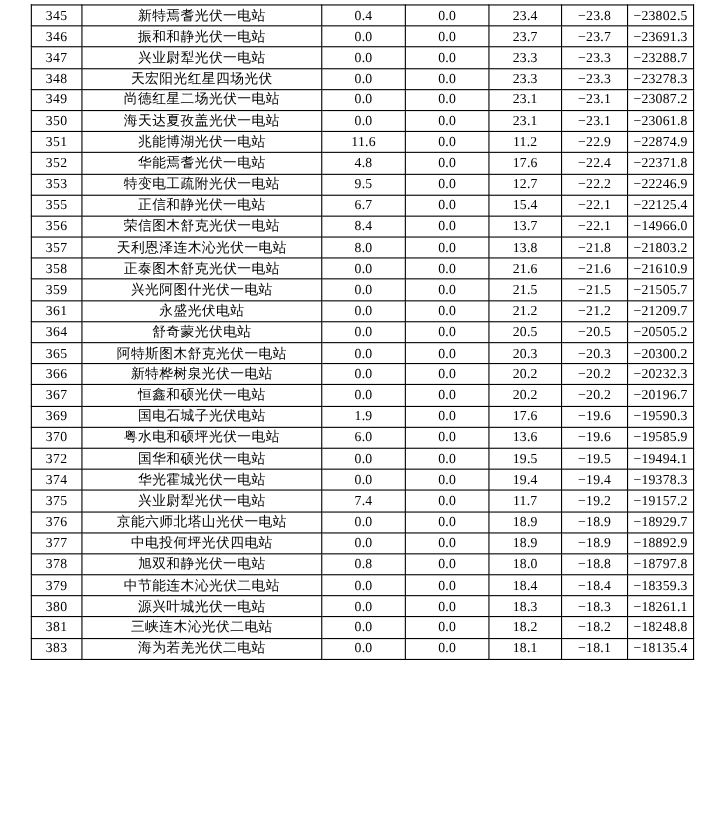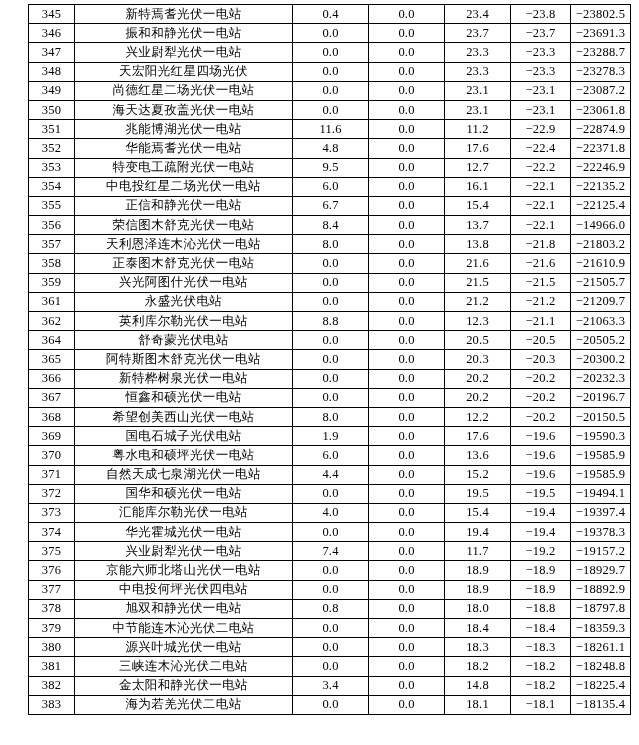--- a/index.html
+++ b/index.html
@@ -151,29 +151,20 @@
         <tr>
           <td class="idx">353</td>
           <td class="name">特变电工疏附光伏一电站</td>
           <td class="num">9.5</td>
           <td class="num">0.0</td>
           <td class="num">12.7</td>
           <td class="num">−22.2</td>
           <td class="num-last">−22246.9</td>
         </tr>
         <tr>
-          <td class="idx">354</td>
-          <td class="name">中电投红星二场光伏一电站</td>
-          <td class="num">6.0</td>
-          <td class="num">0.0</td>
-          <td class="num">16.1</td>
-          <td class="num">−22.1</td>
-          <td class="num-last">−22135.2</td>
-        </tr>
-        <tr>
           <td class="idx">355</td>
           <td class="name">正信和静光伏一电站</td>
           <td class="num">6.7</td>
           <td class="num">0.0</td>
           <td class="num">15.4</td>
           <td class="num">−22.1</td>
           <td class="num-last">−22125.4</td>
         </tr>
         <tr>
           <td class="idx">356</td>
@@ -214,29 +205,20 @@
         <tr>
           <td class="idx">361</td>
           <td class="name">永盛光伏电站</td>
           <td class="num">0.0</td>
           <td class="num">0.0</td>
           <td class="num">21.2</td>
           <td class="num">−21.2</td>
           <td class="num-last">−21209.7</td>
         </tr>
         <tr>
-          <td class="idx">362</td>
-          <td class="name">英利库尔勒光伏一电站</td>
-          <td class="num">8.8</td>
-          <td class="num">0.0</td>
-          <td class="num">12.3</td>
-          <td class="num">−21.1</td>
-          <td class="num-last">−21063.3</td>
-        </tr>
-        <tr>
           <td class="idx">364</td>
           <td class="name">舒奇蒙光伏电站</td>
           <td class="num">0.0</td>
           <td class="num">0.0</td>
           <td class="num">20.5</td>
           <td class="num">−20.5</td>
           <td class="num-last">−20505.2</td>
         </tr>
         <tr>
           <td class="idx">365</td>
@@ -259,74 +241,47 @@
         <tr>
           <td class="idx">367</td>
           <td class="name">恒鑫和硕光伏一电站</td>
           <td class="num">0.0</td>
           <td class="num">0.0</td>
           <td class="num">20.2</td>
           <td class="num">−20.2</td>
           <td class="num-last">−20196.7</td>
         </tr>
         <tr>
-          <td class="idx">368</td>
-          <td class="name">希望创美西山光伏一电站</td>
-          <td class="num">8.0</td>
-          <td class="num">0.0</td>
-          <td class="num">12.2</td>
-          <td class="num">−20.2</td>
-          <td class="num-last">−20150.5</td>
-        </tr>
-        <tr>
           <td class="idx">369</td>
           <td class="name">国电石城子光伏电站</td>
           <td class="num">1.9</td>
           <td class="num">0.0</td>
           <td class="num">17.6</td>
           <td class="num">−19.6</td>
           <td class="num-last">−19590.3</td>
         </tr>
         <tr>
           <td class="idx">370</td>
           <td class="name">粤水电和硕坪光伏一电站</td>
           <td class="num">6.0</td>
           <td class="num">0.0</td>
           <td class="num">13.6</td>
           <td class="num">−19.6</td>
           <td class="num-last">−19585.9</td>
         </tr>
         <tr>
-          <td class="idx">371</td>
-          <td class="name">自然天成七泉湖光伏一电站</td>
-          <td class="num">4.4</td>
-          <td class="num">0.0</td>
-          <td class="num">15.2</td>
-          <td class="num">−19.6</td>
-          <td class="num-last">−19585.9</td>
-        </tr>
-        <tr>
           <td class="idx">372</td>
           <td class="name">国华和硕光伏一电站</td>
           <td class="num">0.0</td>
           <td class="num">0.0</td>
           <td class="num">19.5</td>
           <td class="num">−19.5</td>
           <td class="num-last">−19494.1</td>
         </tr>
         <tr>
-          <td class="idx">373</td>
-          <td class="name">汇能库尔勒光伏一电站</td>
-          <td class="num">4.0</td>
-          <td class="num">0.0</td>
-          <td class="num">15.4</td>
-          <td class="num">−19.4</td>
-          <td class="num-last">−19397.4</td>
-        </tr>
-        <tr>
           <td class="idx">374</td>
           <td class="name">华光霍城光伏一电站</td>
           <td class="num">0.0</td>
           <td class="num">0.0</td>
           <td class="num">19.4</td>
           <td class="num">−19.4</td>
           <td class="num-last">−19378.3</td>
         </tr>
         <tr>
           <td class="idx">375</td>
@@ -383,29 +338,20 @@
           <td class="num-last">−18261.1</td>
         </tr>
         <tr>
           <td class="idx">381</td>
           <td class="name">三峡连木沁光伏二电站</td>
           <td class="num">0.0</td>
           <td class="num">0.0</td>
           <td class="num">18.2</td>
           <td class="num">−18.2</td>
           <td class="num-last">−18248.8</td>
-        </tr>
-        <tr>
-          <td class="idx">382</td>
-          <td class="name">金太阳和静光伏一电站</td>
-          <td class="num">3.4</td>
-          <td class="num">0.0</td>
-          <td class="num">14.8</td>
-          <td class="num">−18.2</td>
-          <td class="num-last">−18225.4</td>
         </tr>
         <tr>
           <td class="idx">383</td>
           <td class="name">海为若羌光伏二电站</td>
           <td class="num">0.0</td>
           <td class="num">0.0</td>
           <td class="num">18.1</td>
           <td class="num">−18.1</td>
           <td class="num-last">−18135.4</td>
         </tr>

